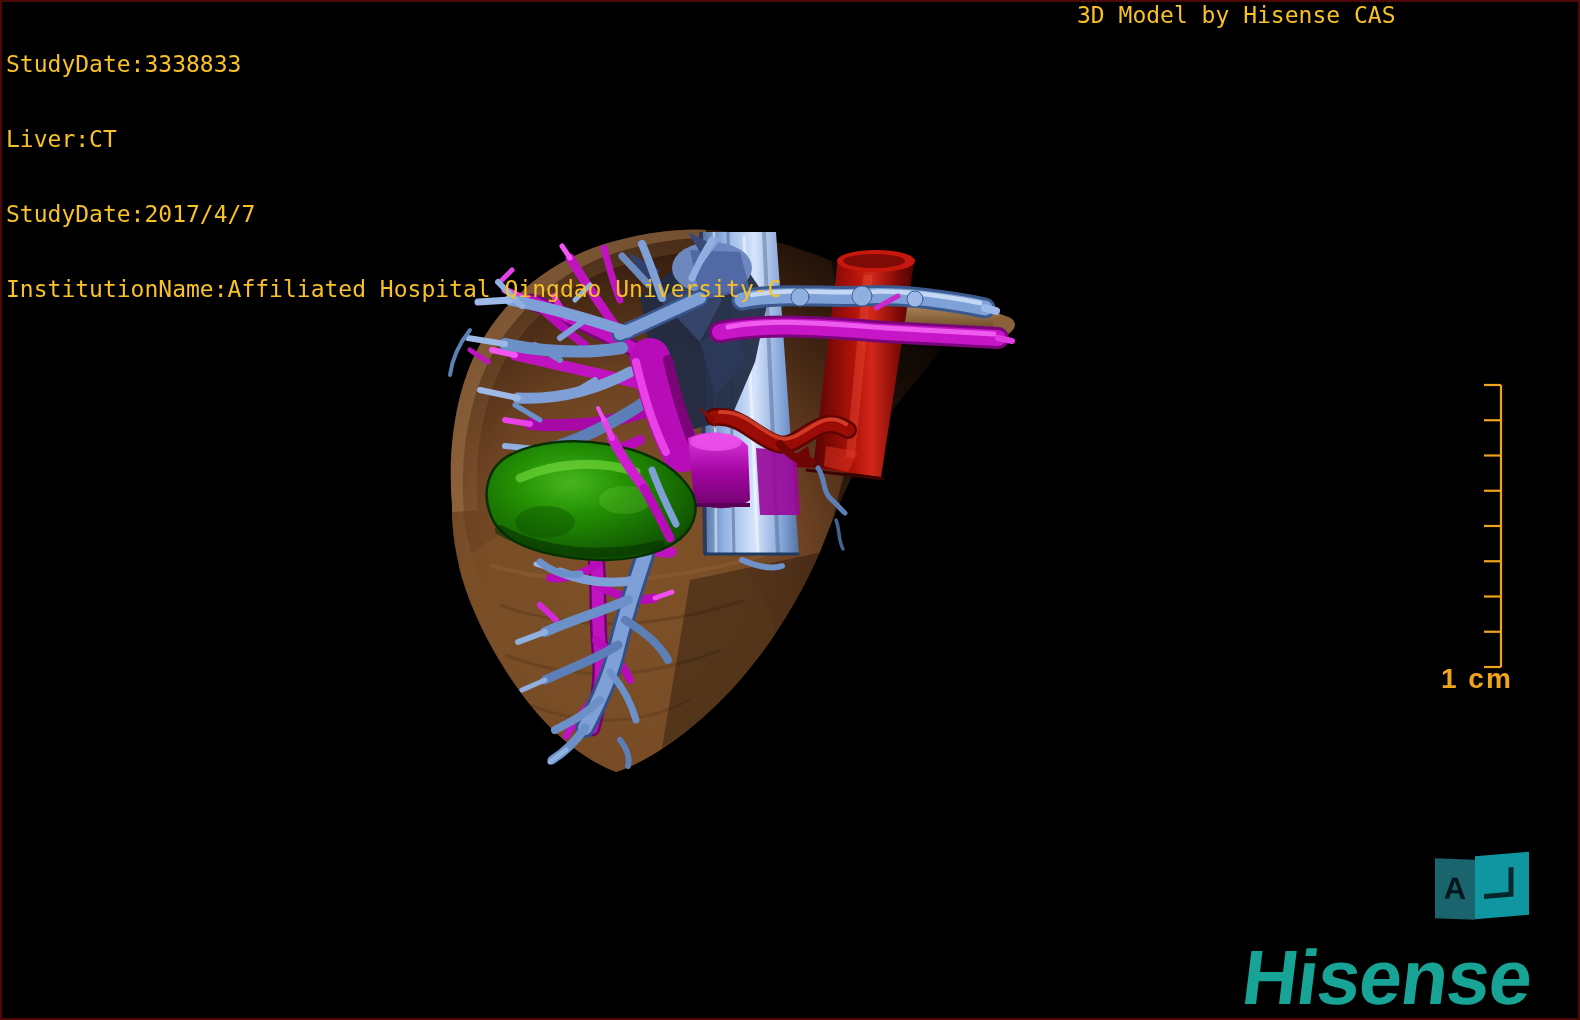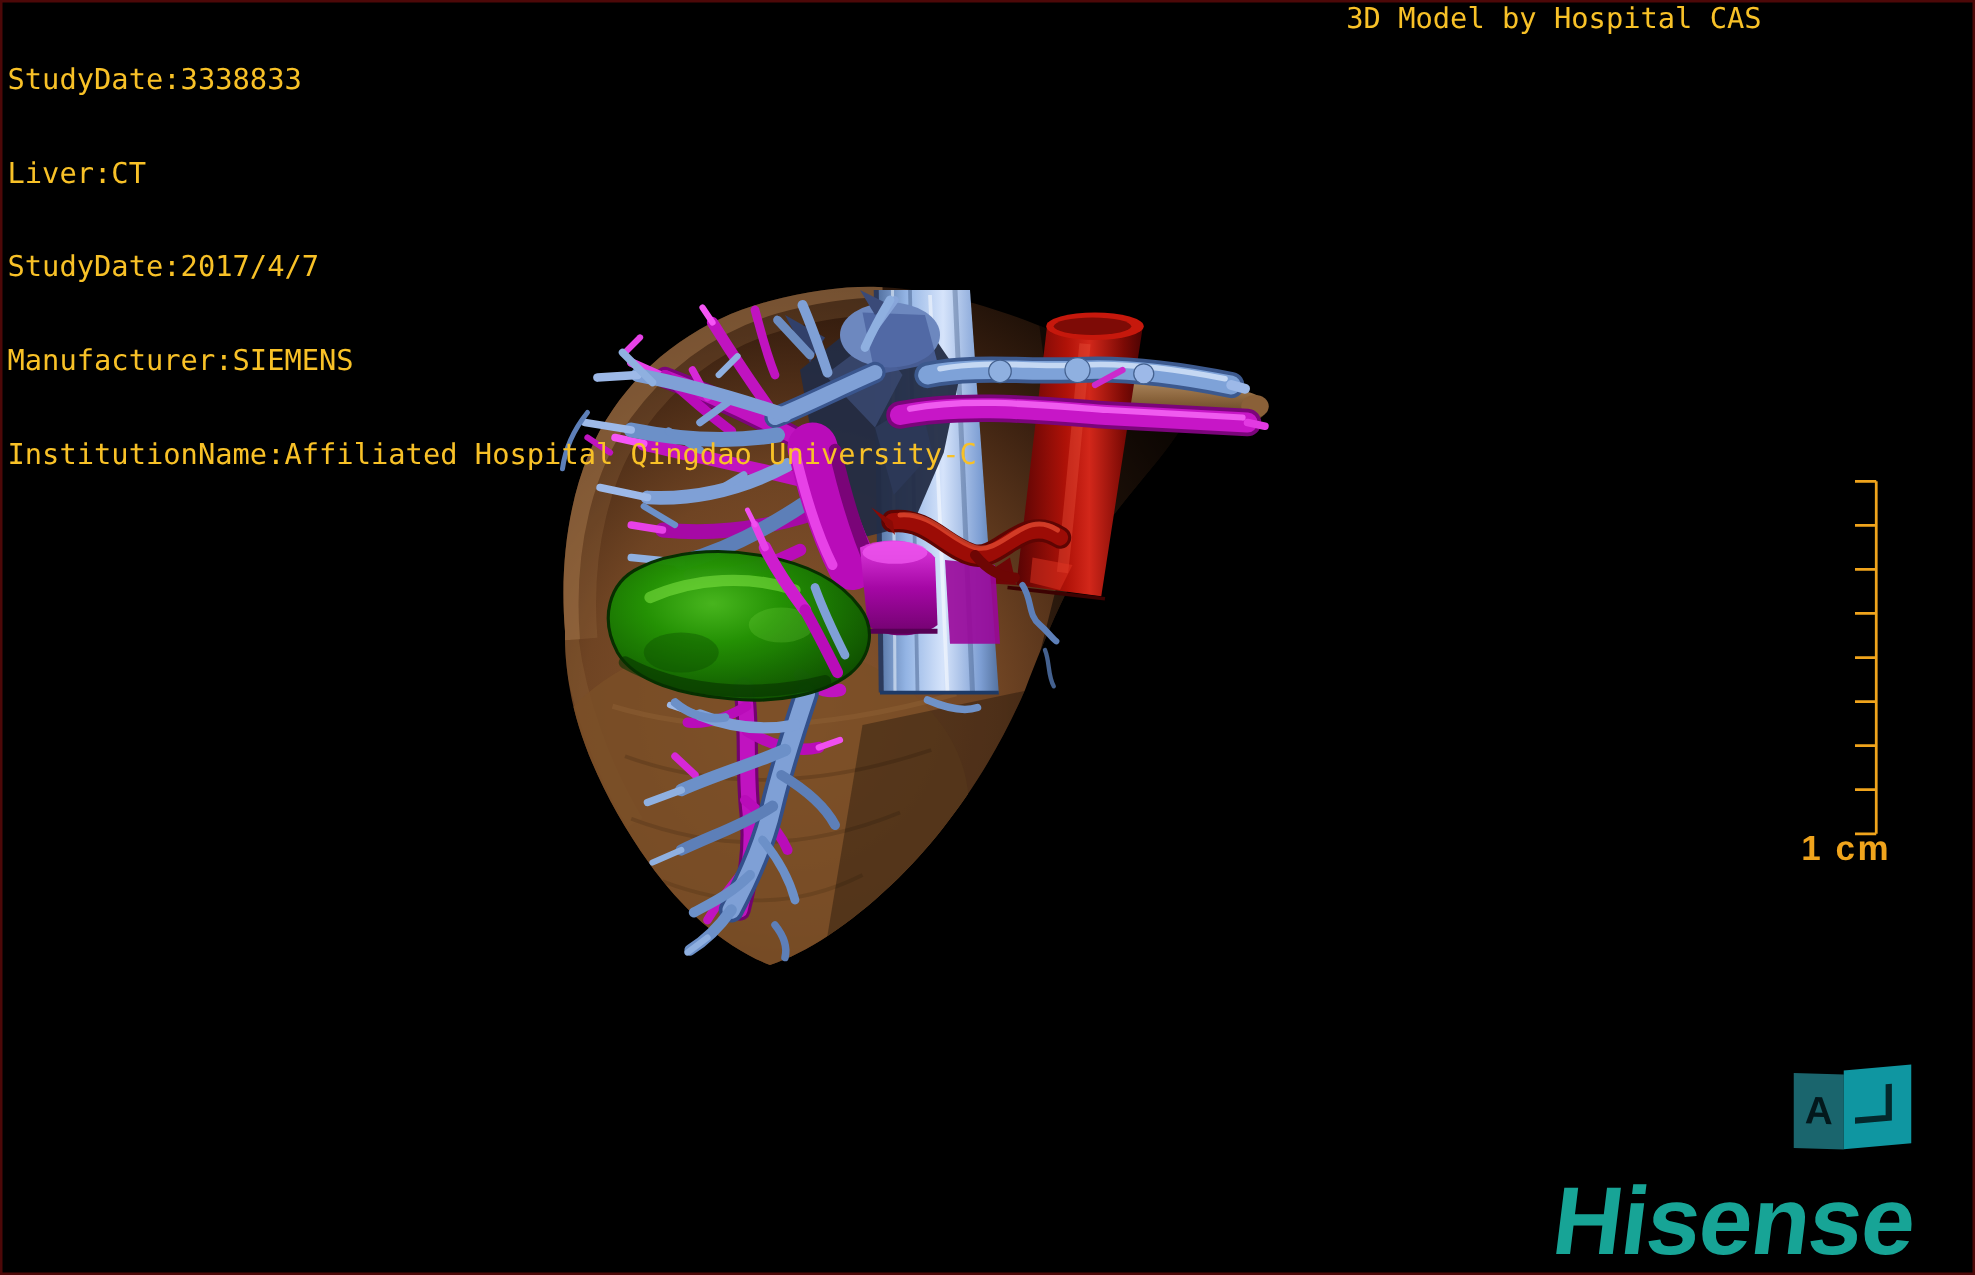--- a/index.html
+++ b/index.html
@@ -259,25 +259,24 @@
       <path d="M644,488 C654,506 662,522 670,538" stroke="#b90cb9" stroke-width="9"></path>
       <path d="M652,470 C660,492 668,508 676,524" stroke="#7fa0d6" stroke-width="7"></path>
       <path d="M540,562 C552,572 566,576 580,574" stroke="#6c90c8" stroke-width="7"></path>
     </g>
   </svg>
 
   <div id="patient-block" class="overlay-text">
     <div>StudyDate:3338833</div>
     <div>Liver:CT</div>
     <div>StudyDate:2017/4/7</div>
-    <div>Manufacturer:SIEMENS</div>
     <div>InstitutionName:Affiliated Hospital Qingdao University-C</div>
   </div>
 
-  <div id="title-right" class="overlay-text">3D Model by Hospital CAS</div>
+  <div id="title-right" class="overlay-text">3D Model by Hisense CAS</div>
 
 
   <div id="scalebar-wrap">
     <svg id="scalebar-svg" width="52" height="294">
         <line x1="47" y1="4" x2="47" y2="286" stroke="#f0a41c" stroke-width="2.2"></line>
         <line x1="30" y1="4" x2="47" y2="4" stroke="#f0a41c" stroke-width="2.2"></line>
         <line x1="30" y1="39.25" x2="47" y2="39.25" stroke="#f0a41c" stroke-width="2.2"></line>
         <line x1="30" y1="74.5" x2="47" y2="74.5" stroke="#f0a41c" stroke-width="2.2"></line>
         <line x1="30" y1="109.75" x2="47" y2="109.75" stroke="#f0a41c" stroke-width="2.2"></line>
         <line x1="30" y1="145" x2="47" y2="145" stroke="#f0a41c" stroke-width="2.2"></line>

